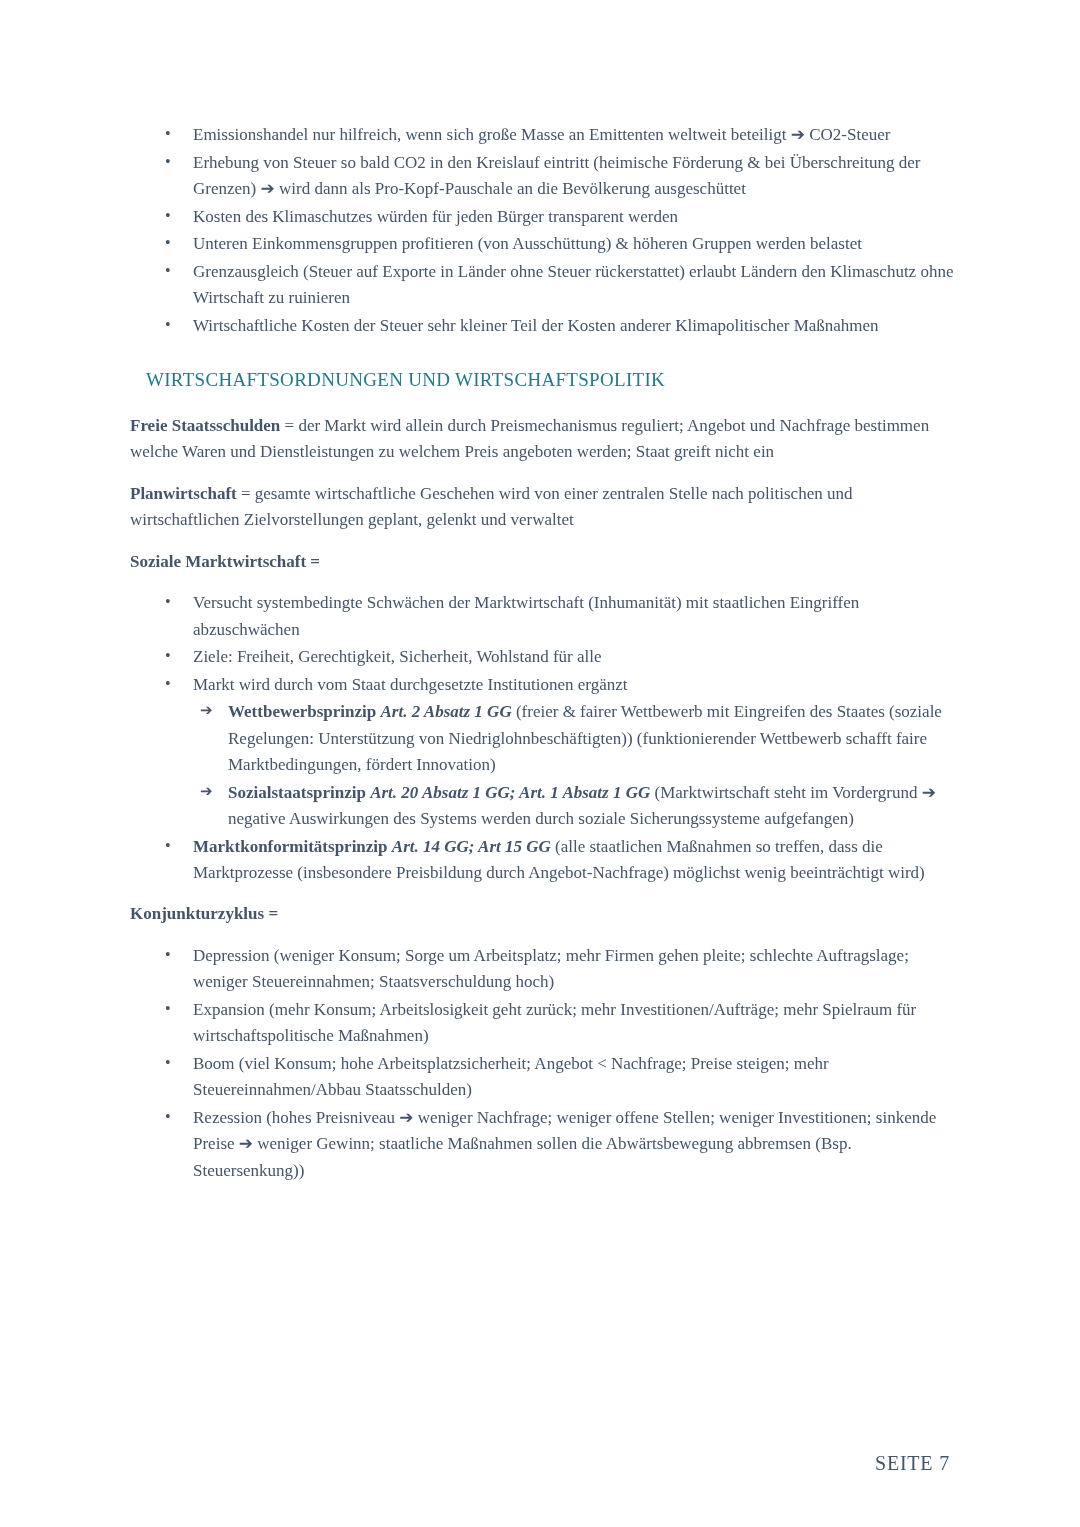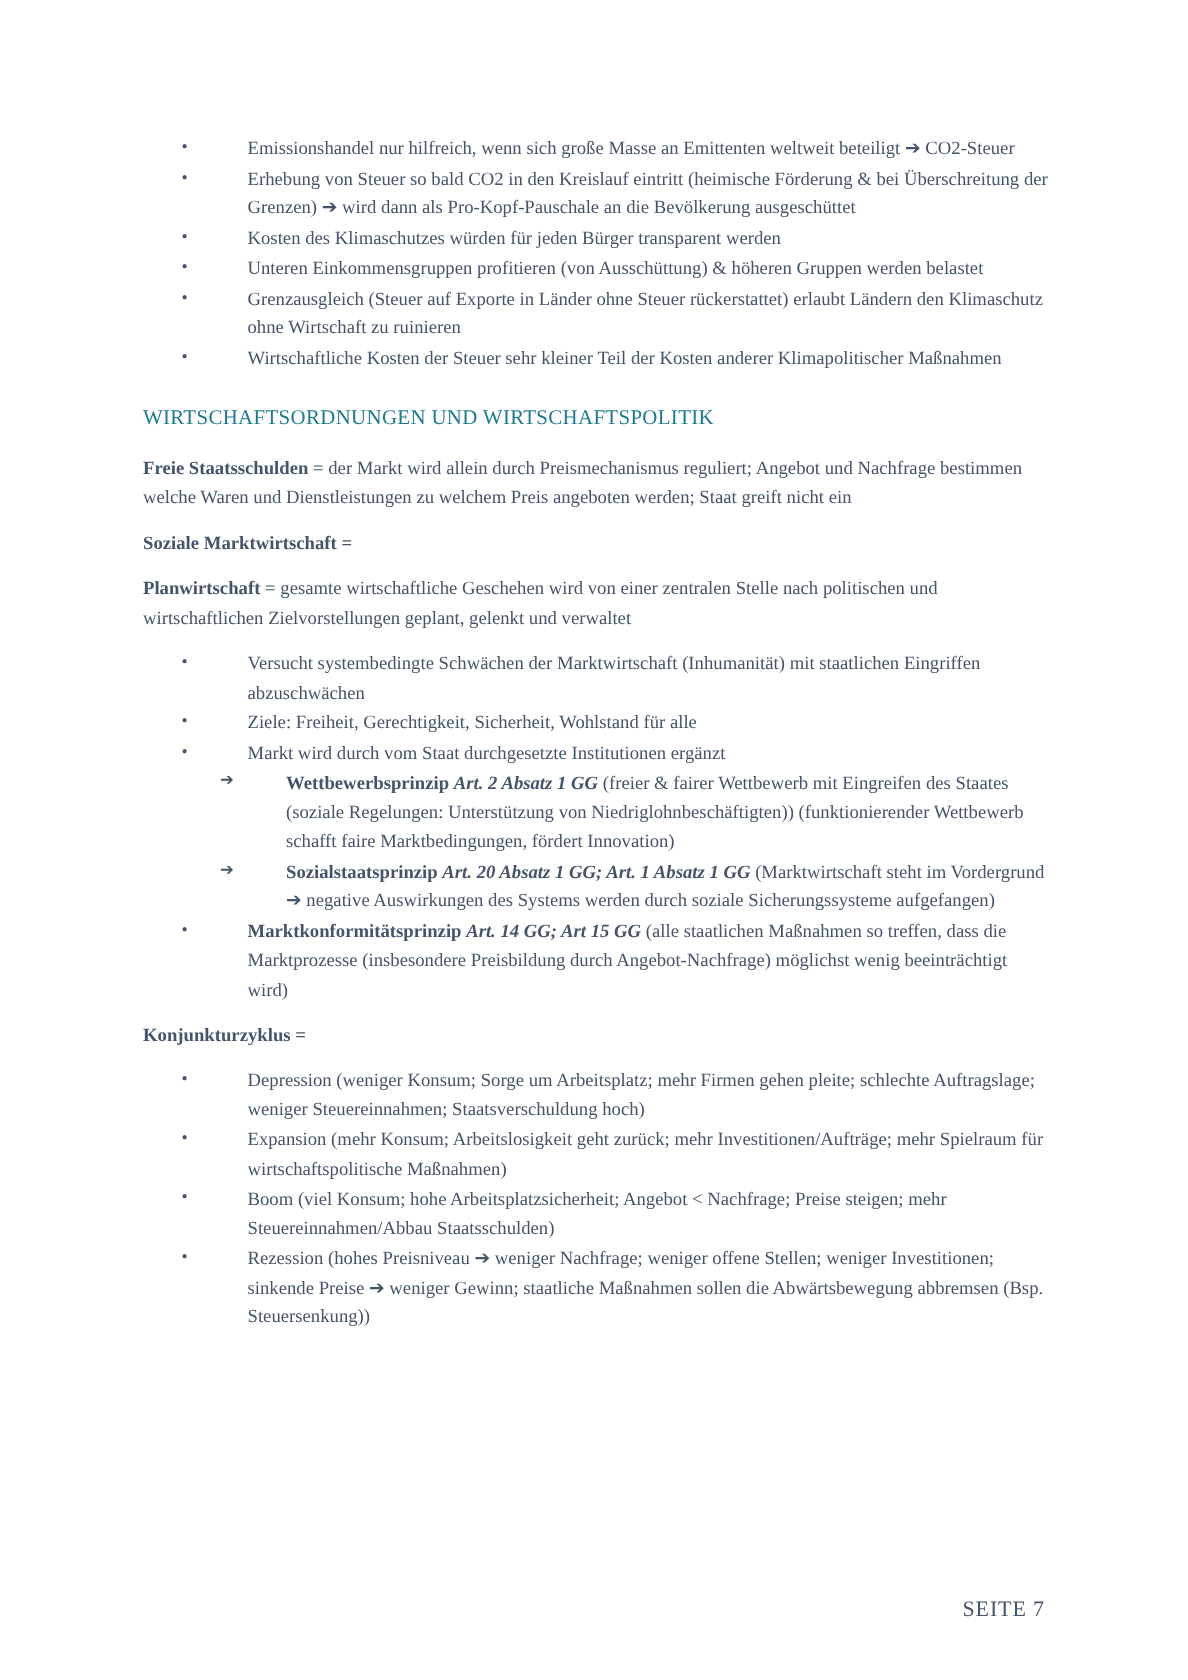--- a/index.html
+++ b/index.html
@@ -37,26 +37,26 @@
     margin:0 0 1px 0;
   }
   .li-main{padding-left:35px;}
   .li-sub{padding-left:70px;}
   .marker{
     flex:none;
     width:28px;
   }
   .li-main > .marker{font-size:16px;}
   .li-sub  > .marker{font-size:15px;}
-  .li-text{flex:1 1 auto;margin-left:32px;}
+  .li-text{flex:1 1 auto;}
   .doc-para{
     margin:0 0 15px 0;
   }
   .doc-heading{
-    margin:26px 0 18px 0;
+    margin:26px 0 18px 16px;
     font-size:19px;
     font-weight:400;
     letter-spacing:0.3px;
     color:var(--heading-color);
   }
   .b{font-weight:700;}
   .i{font-style:italic;}
   .footer{
     position:absolute;
     right:130px;
@@ -92,22 +92,22 @@
           <span class="marker">•</span>
           <span class="li-text"><span>Grenzausgleich (Steuer auf Exporte in Länder ohne Steuer rückerstattet) erlaubt Ländern den Klimaschutz ohne Wirtschaft zu ruinieren</span></span>
         </li>
         <li class="li-main">
           <span class="marker">•</span>
           <span class="li-text"><span>Wirtschaftliche Kosten der Steuer sehr kleiner Teil der Kosten anderer Klimapolitischer Maßnahmen</span></span>
         </li>
       </ul>
       <h2 class="doc-heading">WIRTSCHAFTSORDNUNGEN UND WIRTSCHAFTSPOLITIK</h2>
       <p class="doc-para"><span class="b">Freie Staatsschulden</span><span> = der Markt wird allein durch Preismechanismus reguliert; Angebot und Nachfrage bestimmen welche Waren und Dienstleistungen zu welchem Preis angeboten werden; Staat greift nicht ein</span></p>
+      <p class="doc-para"><span class="b">Planwirtschaft</span><span> = gesamte wirtschaftliche Geschehen wird von einer zentralen Stelle nach politischen und wirtschaftlichen Zielvorstellungen geplant, gelenkt und verwaltet</span></p>
       <p class="doc-para"><span class="b">Soziale Marktwirtschaft =</span></p>
-      <p class="doc-para"><span class="b">Planwirtschaft</span><span> = gesamte wirtschaftliche Geschehen wird von einer zentralen Stelle nach politischen und wirtschaftlichen Zielvorstellungen geplant, gelenkt und verwaltet</span></p>
       <ul class="doc-list">
         <li class="li-main">
           <span class="marker">•</span>
           <span class="li-text"><span>Versucht systembedingte Schwächen der Marktwirtschaft (Inhumanität) mit staatlichen Eingriffen abzuschwächen</span></span>
         </li>
         <li class="li-main">
           <span class="marker">•</span>
           <span class="li-text"><span>Ziele: Freiheit, Gerechtigkeit, Sicherheit, Wohlstand für alle</span></span>
         </li>
         <li class="li-main">

